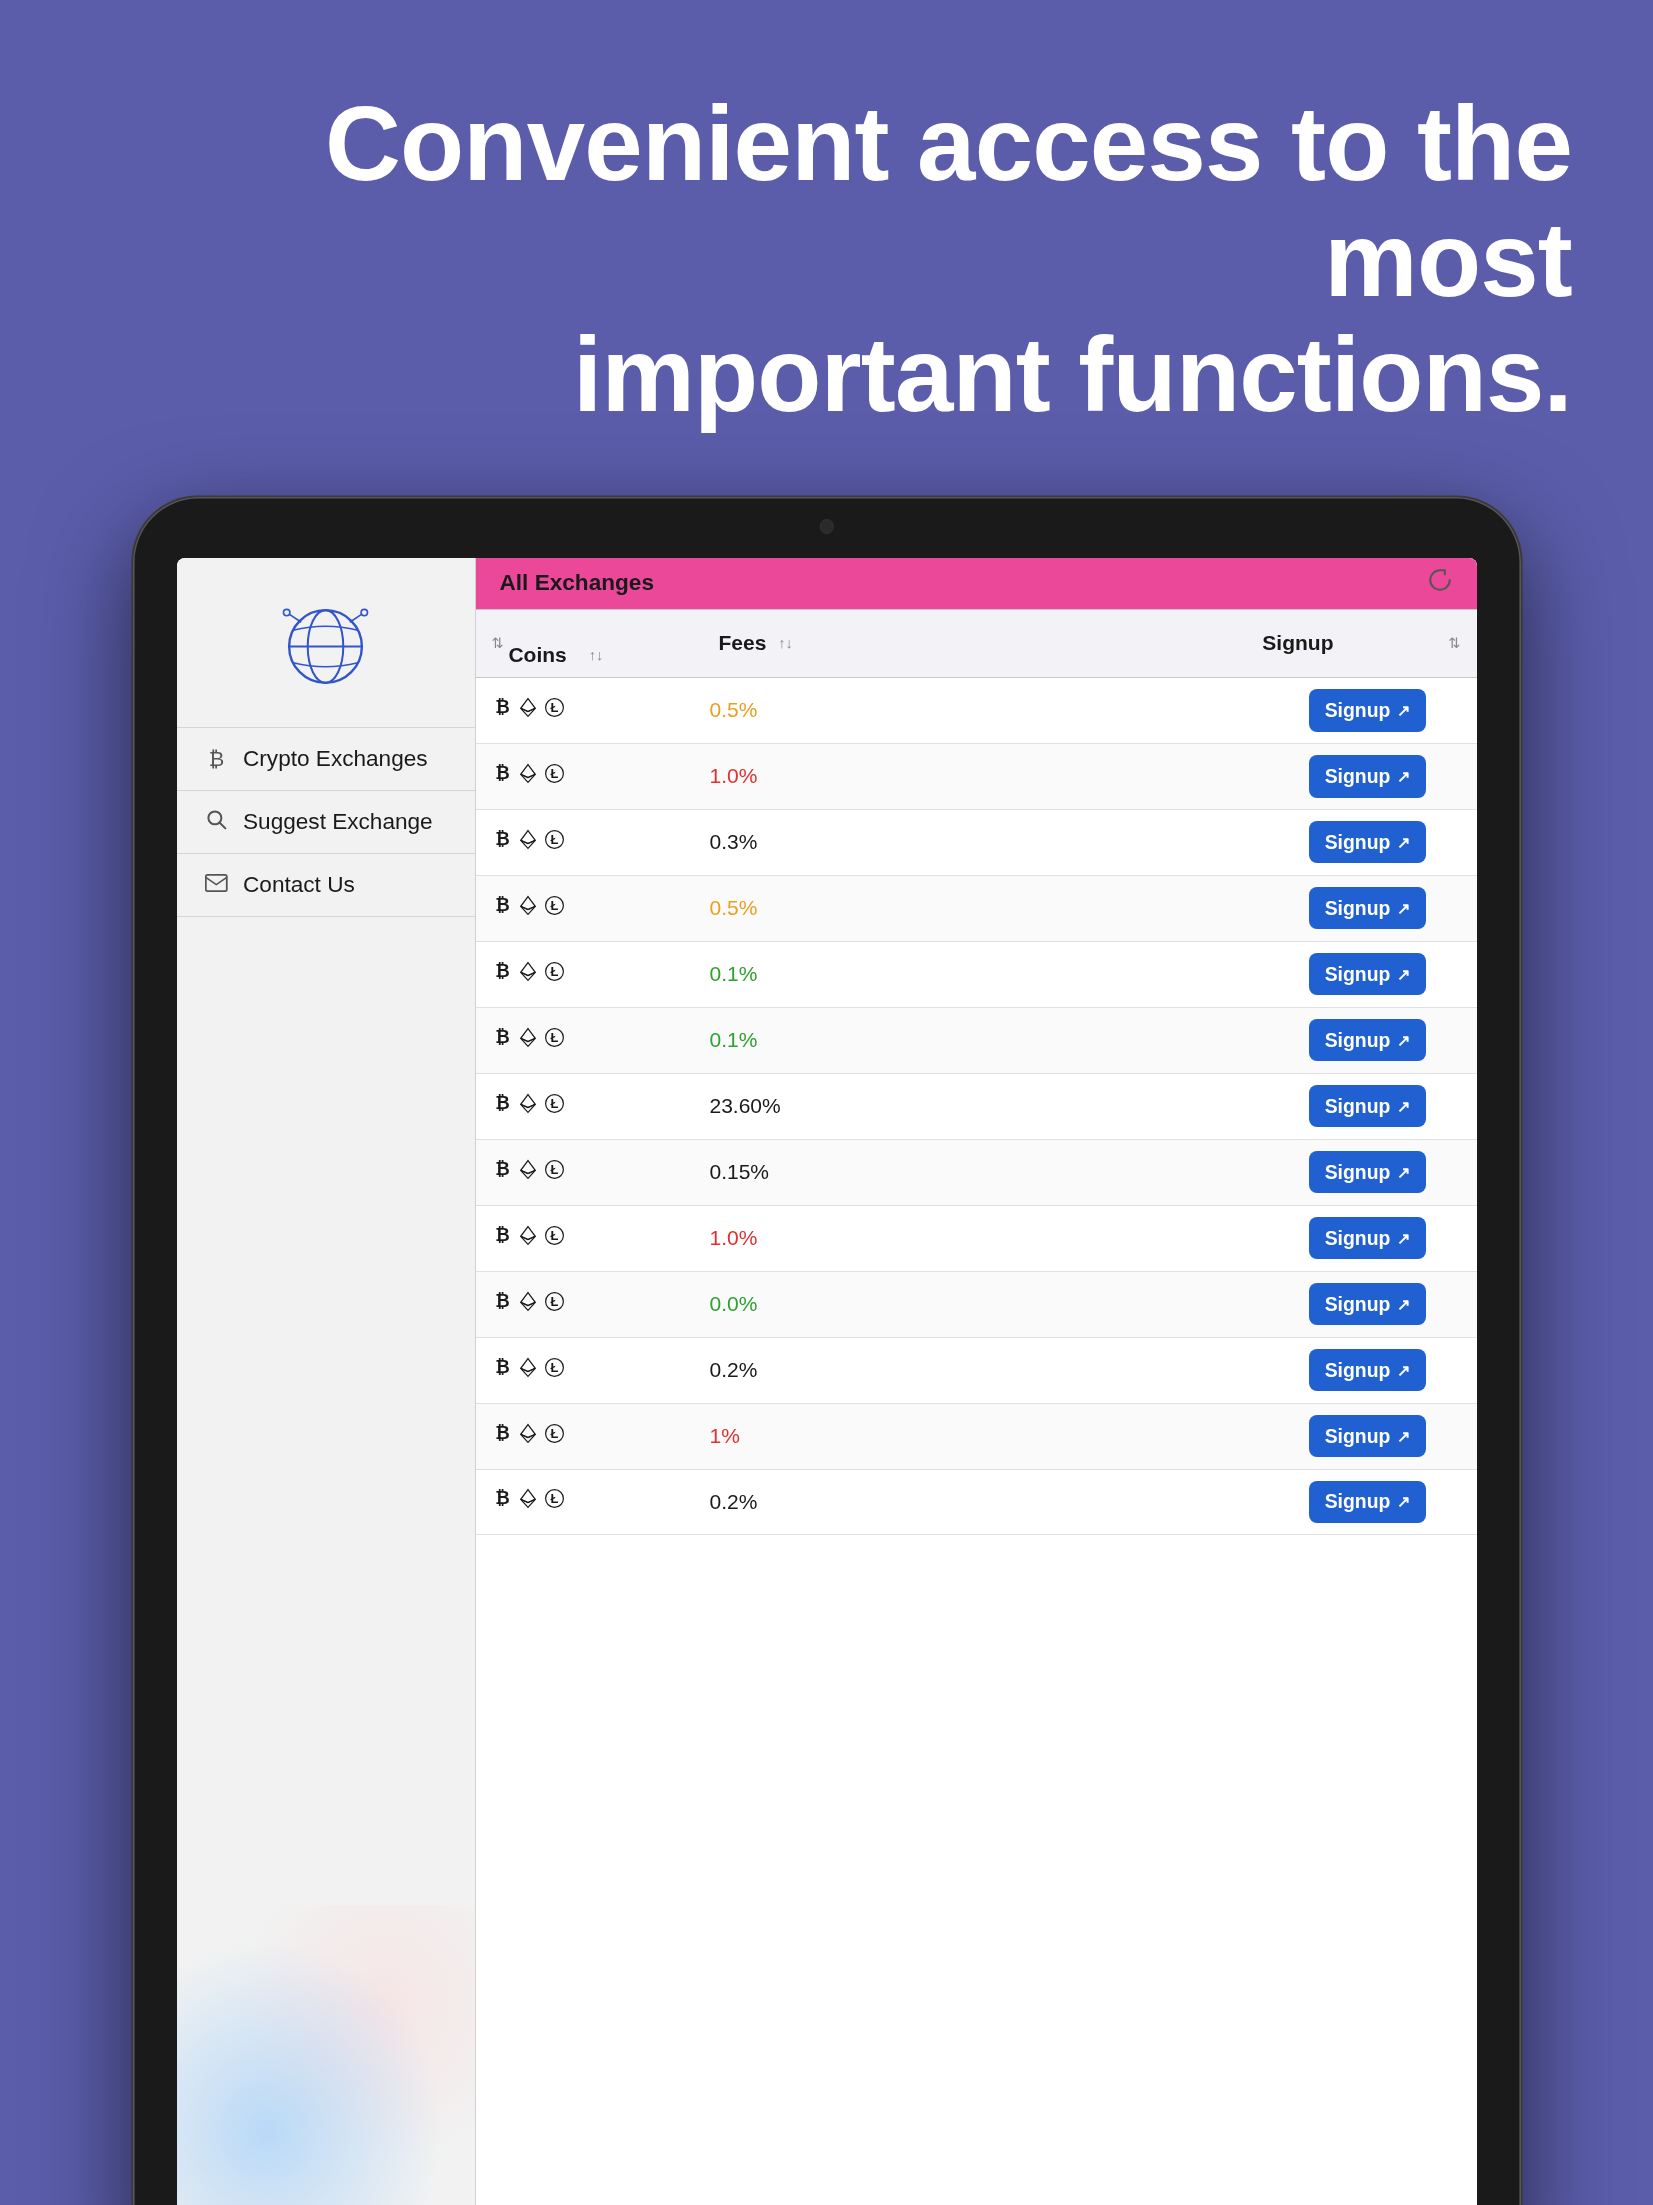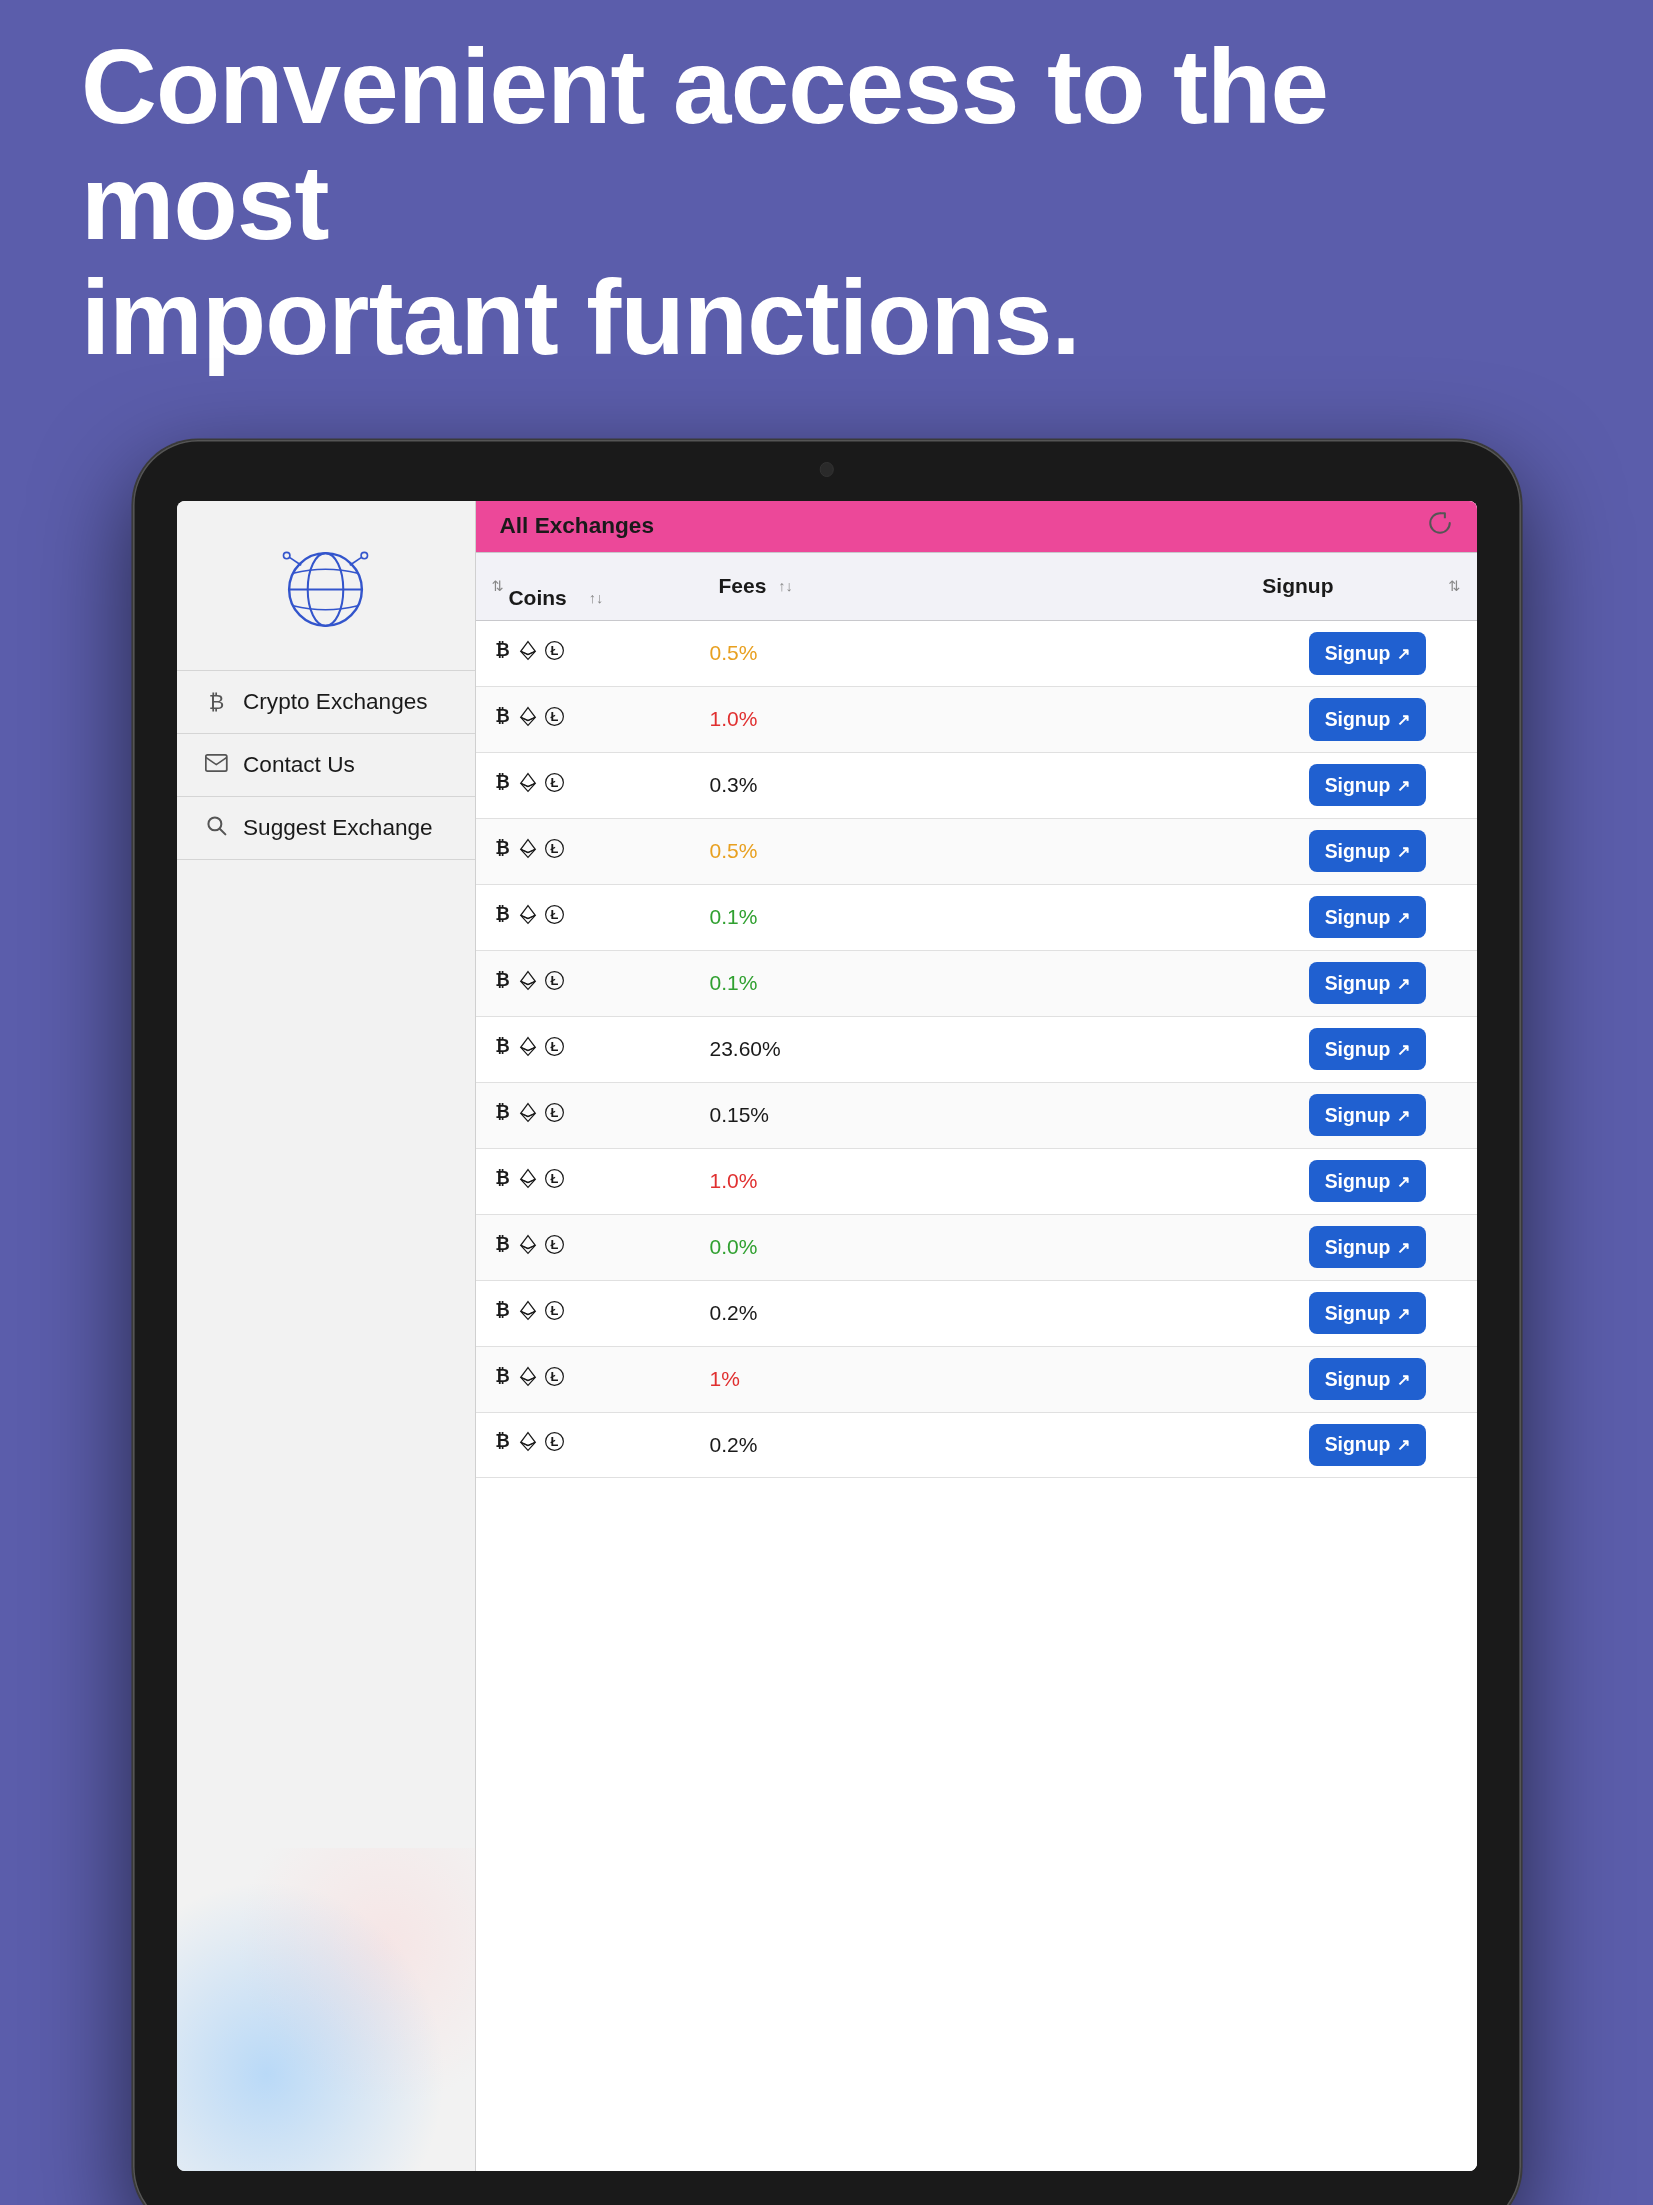--- a/index.html
+++ b/index.html
@@ -7,22 +7,22 @@
     body {
       width: 1653px;
       height: 2205px;
       background-color: #5b5dab;
       font-family: -apple-system, 'SF Pro Display', 'Helvetica Neue', Arial, sans-serif;
       overflow: hidden;
       position: relative;
     }
 
     .hero-text {
-      text-align: left;
-      padding: 29px 81px 48px;
+      text-align: right;
+      padding: 86px 81px 48px;
       color: white;
     }
 
     .hero-title {
       font-size: 105px;
       font-weight: 700;
       line-height: 1.1;
       letter-spacing: -0.8px;
     }
 
@@ -409,35 +409,35 @@
               </svg>
             </div>
 
             <nav class="sidebar-nav">
               <div class="sidebar-item">
                 <span class="sidebar-item-icon">₿</span>
                 <span>Crypto Exchanges</span>
               </div>
               <div class="sidebar-item">
                 <span class="sidebar-item-icon">
+                  <svg width="21" height="21" viewBox="0 0 26 26" fill="none">
+                    <circle cx="11" cy="11" r="8" stroke="#555" stroke-width="2.5"></circle>
+                    <line x1="17" y1="17" x2="24" y2="24" stroke="#555" stroke-width="2.5" stroke-linecap="round"></line>
+                  </svg>
+                </span>
+                <span>Suggest Exchange</span>
+              </div>
+              <div class="sidebar-item">
+                <span class="sidebar-item-icon">
                   <svg width="22.6" height="18" viewBox="0 0 28 22" fill="none">
                     <rect x="1" y="1" width="26" height="20" rx="2" stroke="#555" stroke-width="2.2"></rect>
                     <path d="M1 4 L14 13 L27 4" stroke="#555" stroke-width="2" fill="none"></path>
                   </svg>
                 </span>
                 <span>Contact Us</span>
-              </div>
-              <div class="sidebar-item">
-                <span class="sidebar-item-icon">
-                  <svg width="21" height="21" viewBox="0 0 26 26" fill="none">
-                    <circle cx="11" cy="11" r="8" stroke="#555" stroke-width="2.5"></circle>
-                    <line x1="17" y1="17" x2="24" y2="24" stroke="#555" stroke-width="2.5" stroke-linecap="round"></line>
-                  </svg>
-                </span>
-                <span>Suggest Exchange</span>
               </div>
             </nav>
 
             <div class="sidebar-blur"></div>
           </div>
         </div>
 
         <div class="main-panel">
 
           <div class="nav-bar">

